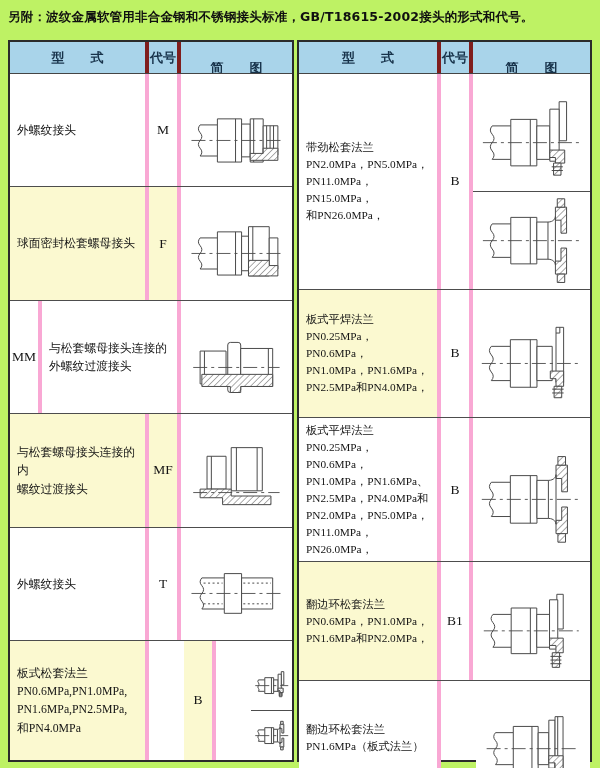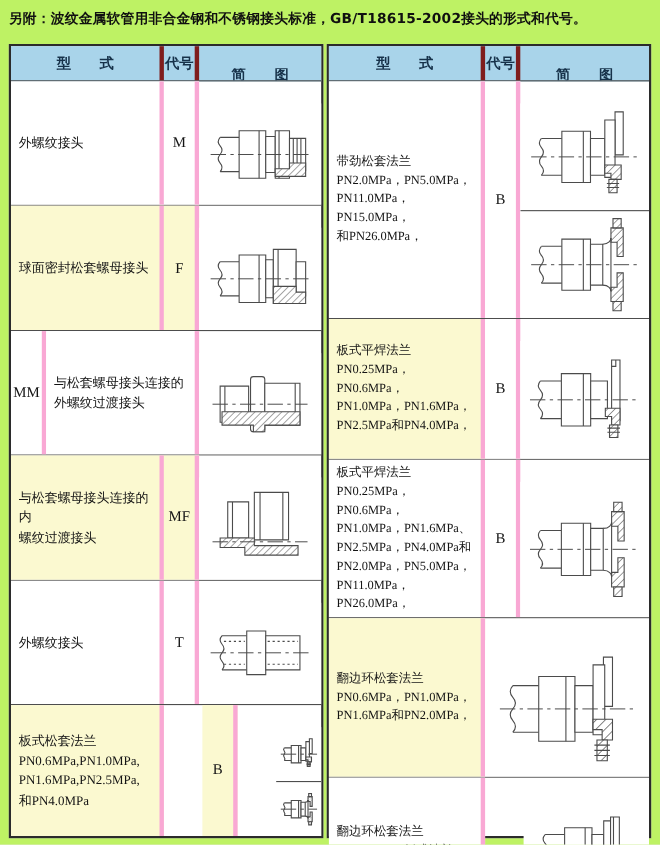--- a/index.html
+++ b/index.html
@@ -355,20 +355,21 @@
           </svg>
       </div>
     </div>
 
     <div class="row" style="flex-basis:111px">
       <div class="c type hl" style="width:142px">
           <span class="tx">翻边环松套法兰
 PN0.6MPa，PN1.0MPa，
 PN1.6MPa和PN2.0MPa，</span>
         </div>
+      <div class="c code w-code">B1</div>
       <div class="c diag w-diag">
         <svg class="dsvg" viewBox="0 0 112 96">
             <use href="#dg-b1"></use>
           </svg>
       </div>
     </div>
 
     <div class="row grow">
       <div class="c type" style="width:142px">
           <span class="tx">翻边环松套法兰

